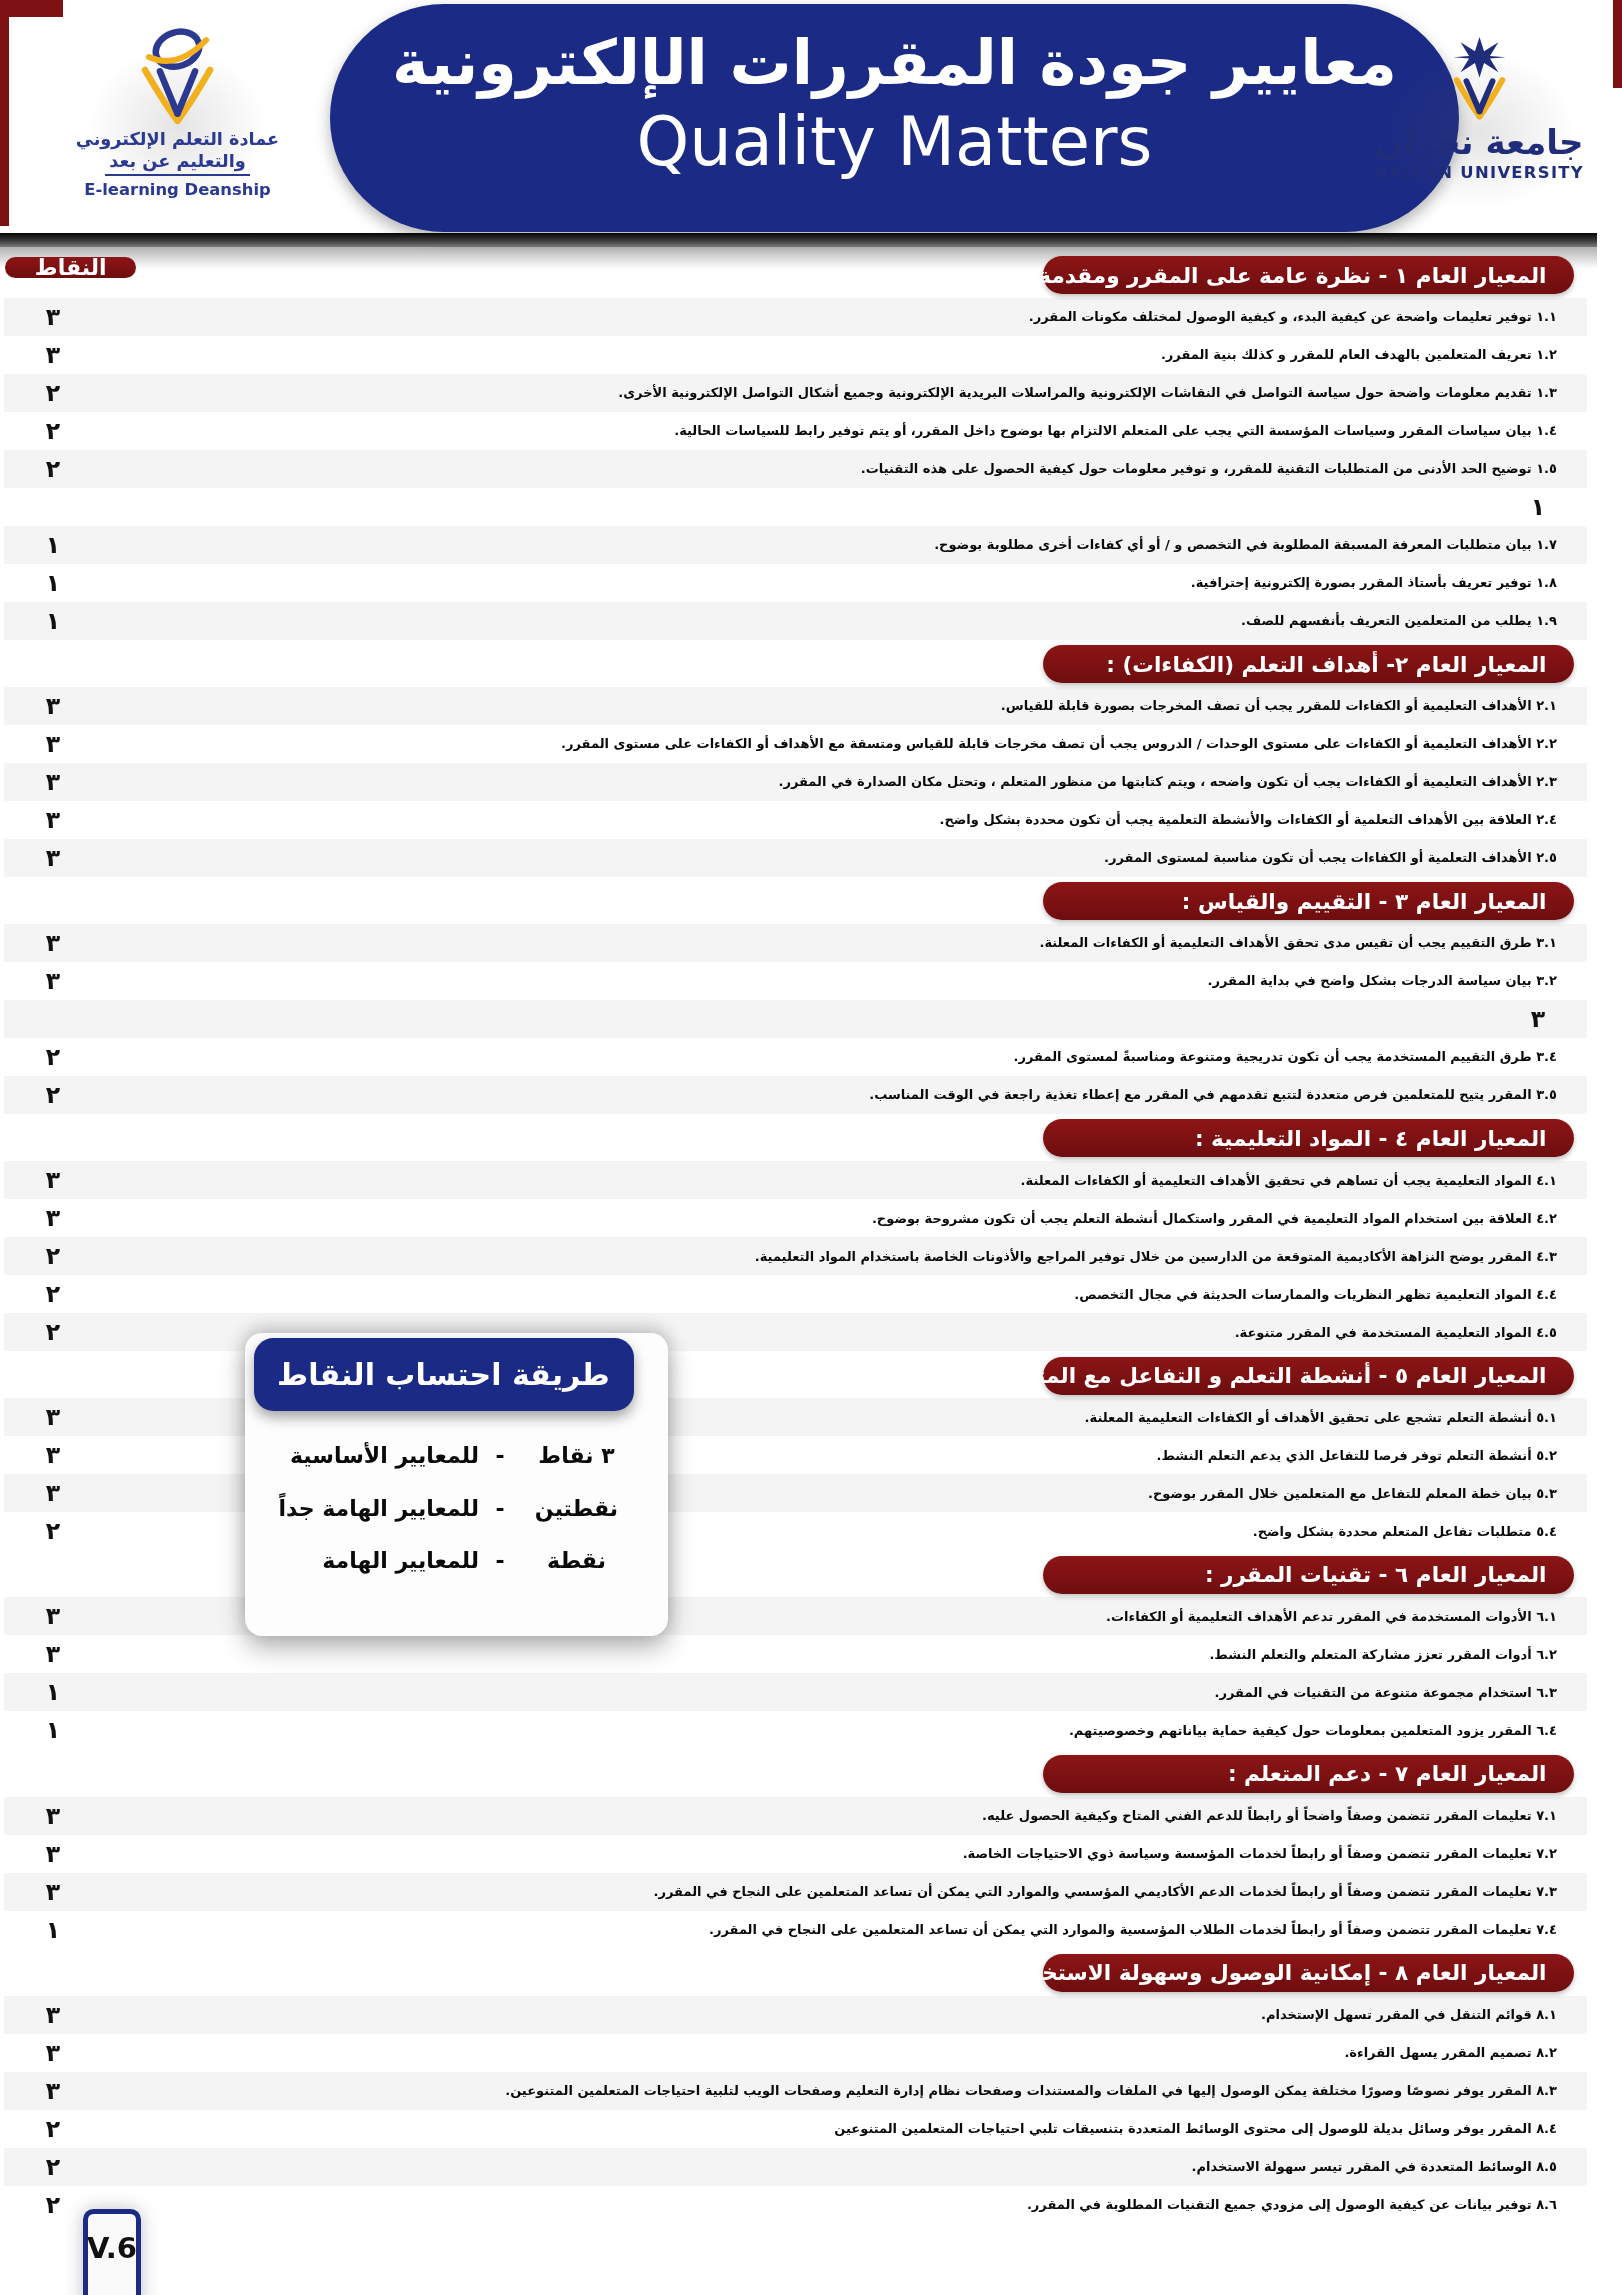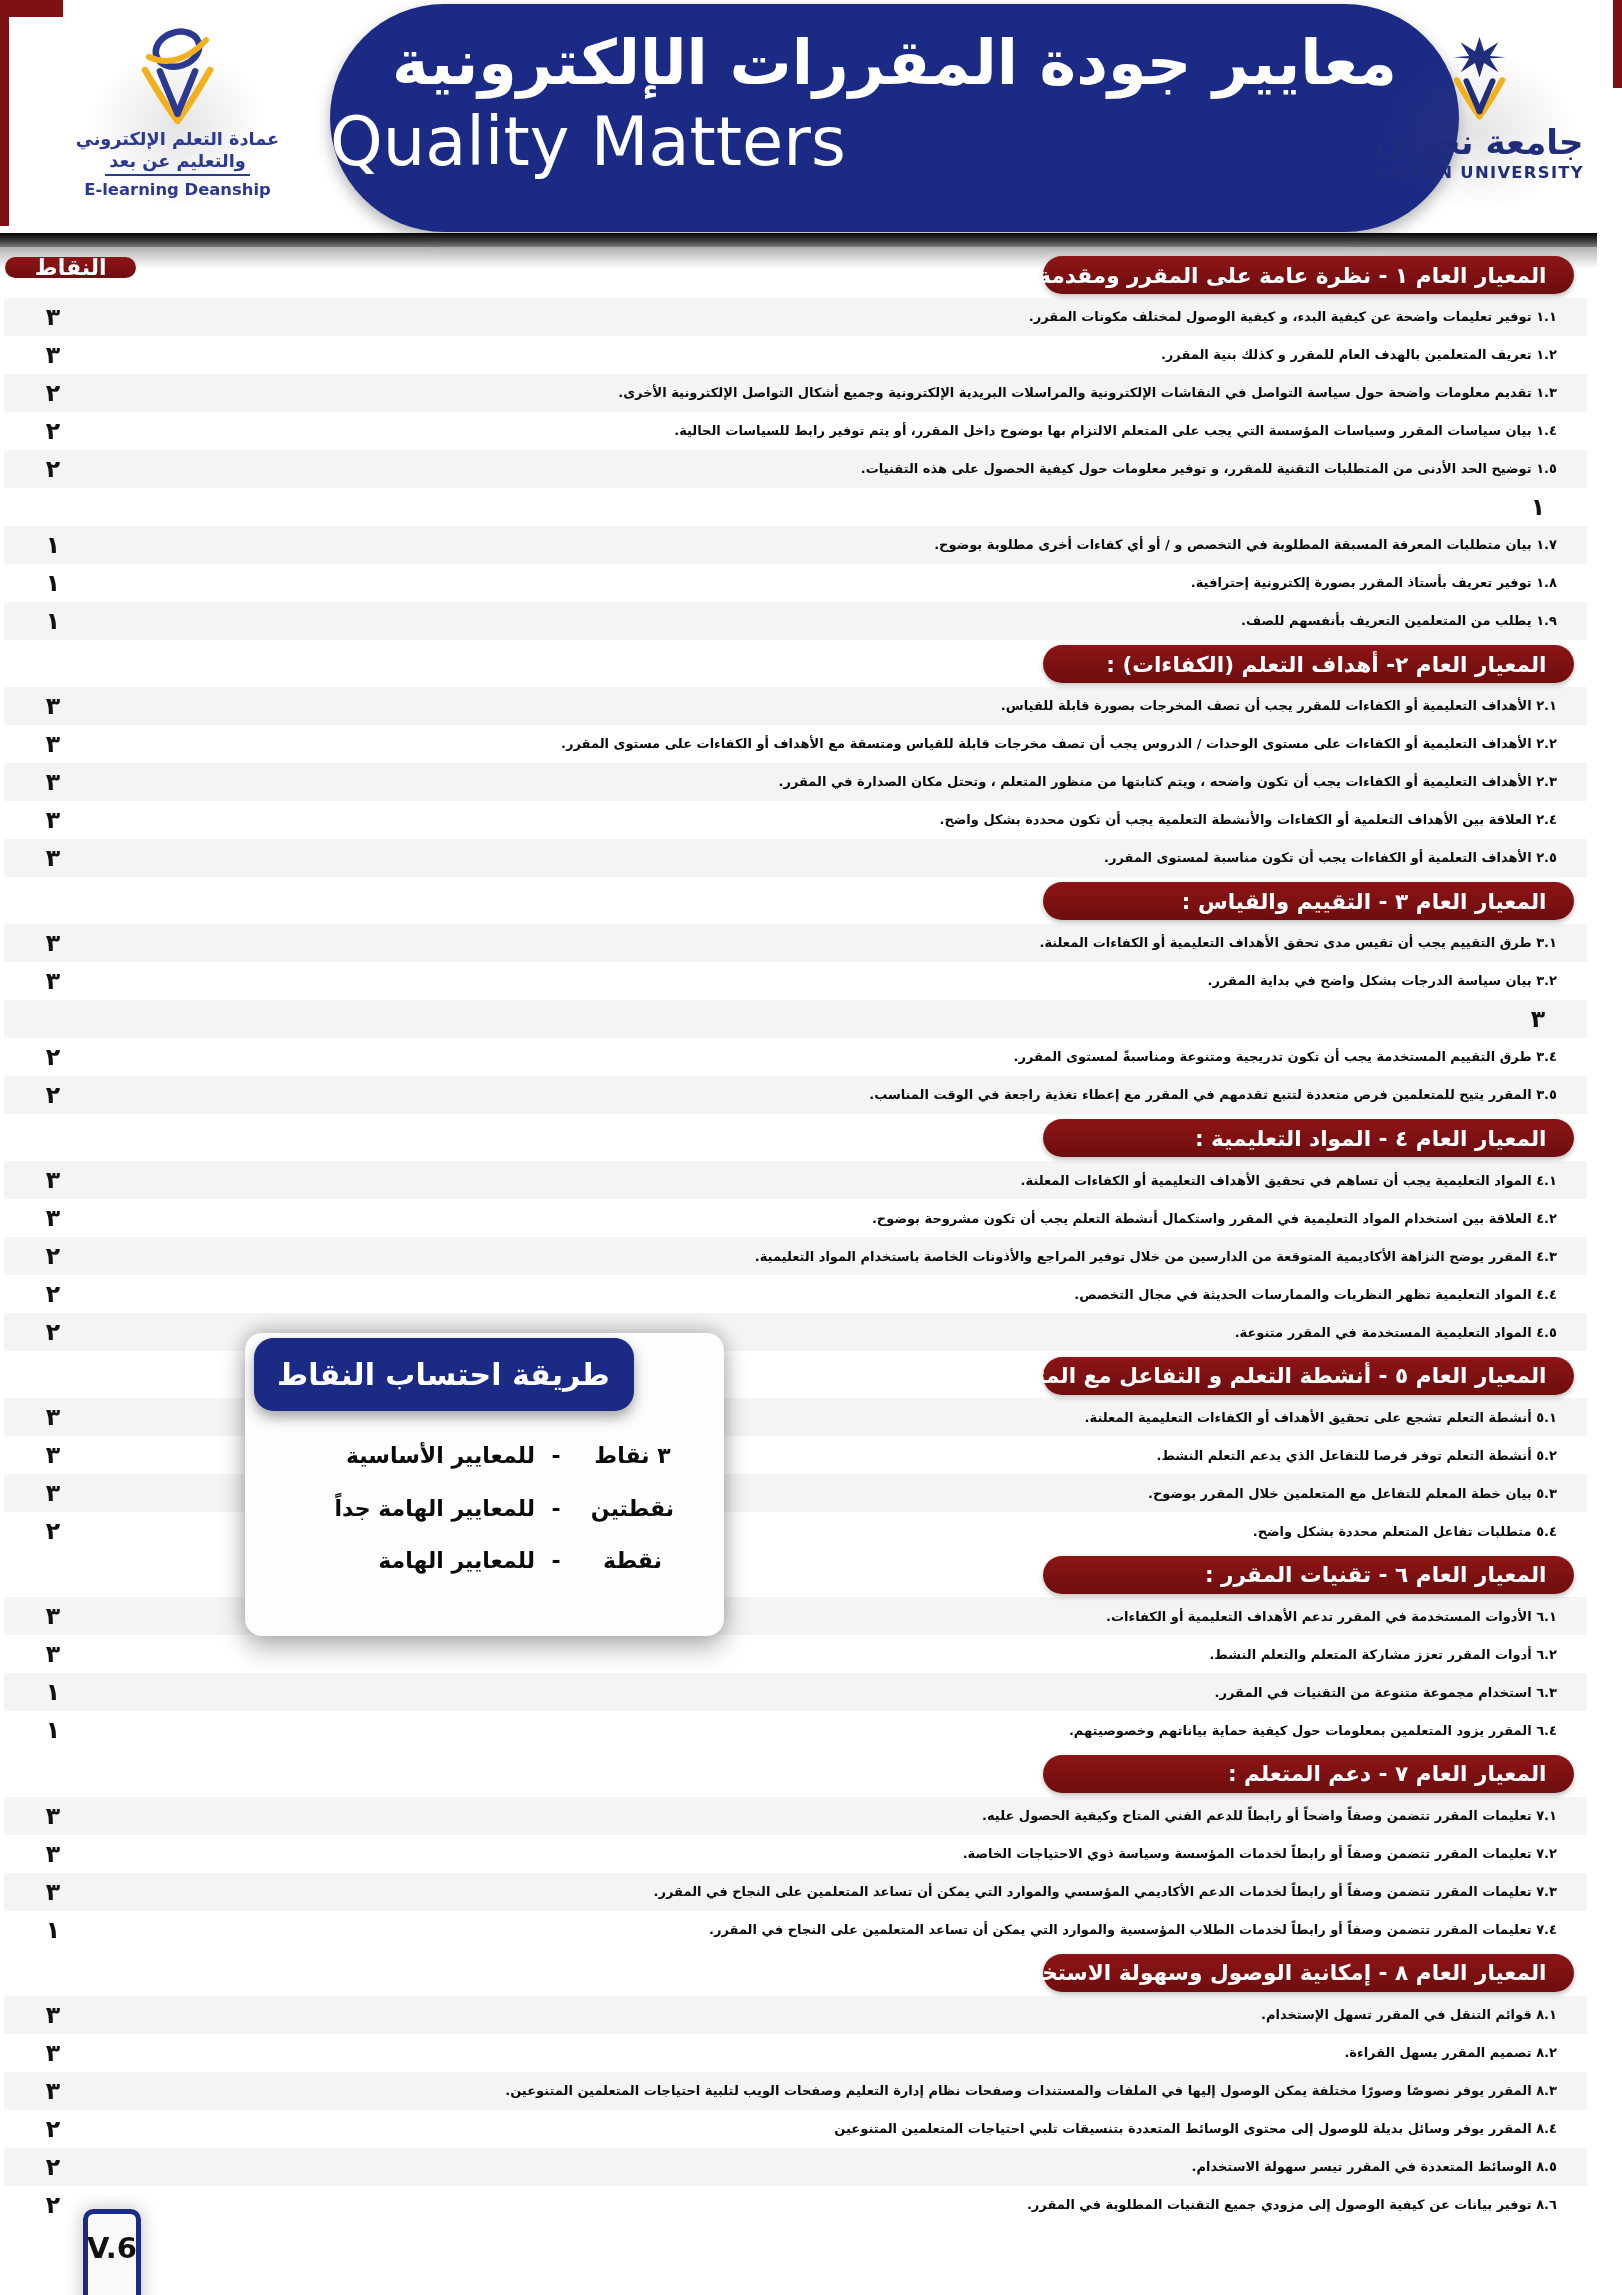--- a/index.html
+++ b/index.html
@@ -7,21 +7,21 @@
         font-family:"DejaVu Sans",sans-serif;}
   
   .frame-left{position:absolute;left:0;top:0;width:9.2px;height:226px;background:#7d1113;}
   .frame-topleft{position:absolute;left:0;top:0;width:63px;height:17px;background:#7d1113;}
   .frame-topright{position:absolute;right:0;top:0;width:9.8px;height:88px;background:#7d1113;}
   
   .header-box{position:absolute;left:330px;top:3.9px;width:1129px;height:228px;background:#1b2a85;
               border-radius:115px;box-shadow:0 6.5px 14.4px rgba(0,0,0,.30);}
   .header-title-ar{margin-top:22px;text-align:center;color:#ffffff;font-size:62px;font-weight:bold;
                    direction:rtl;letter-spacing:0.7px;}
-  .header-title-en{text-align:left;color:#ffffff;font-size:67px;margin-top:3.9px;font-weight:normal;}
+  .header-title-en{text-align:center;color:#ffffff;font-size:67px;margin-top:3.9px;font-weight:normal;}
   .logo{position:absolute;text-align:center;
         background:radial-gradient(closest-side,rgba(90,90,90,.16),rgba(255,255,255,0) 78%);}
   .logo-left{left:63px;top:23.6px;width:229px;height:203px;padding-top:3.9px;}
   .logo-right{left:1356px;top:29px;width:246px;height:196px;padding-top:7.9px;}
   .logo-ar{color:#2b3990;font-weight:bold;font-size:17.7px;direction:rtl;line-height:1.25;}
   .logo-ar2{color:#2b3990;font-weight:bold;font-size:17.7px;direction:rtl;border-bottom:2px solid #2b3990;
             display:inline-block;padding:0 3.9px 2.6px 3.9px;line-height:1.2;}
   .logo-en{color:#2b3990;font-weight:bold;font-size:16.4px;margin-top:3.9px;}
   .nu-ar{color:#1f2d7b;font-weight:bold;font-size:34px;direction:rtl;line-height:1.05;}
   .nu-en{color:#1f2d7b;font-weight:bold;font-size:16.4px;letter-spacing:1.3px;margin-top:2.6px;}
@@ -40,21 +40,21 @@
   .sec-pill{width:531px;height:38px;background:linear-gradient(#8d1516,#6e0d0f);border-radius:19.6px;
             display:flex;align-items:center;direction:rtl;padding-right:27.5px;box-sizing:border-box;
             box-shadow:0 2.6px 5.2px rgba(0,0,0,.25);}
   .sec-title{color:#ffffff;font-size:21.6px;font-weight:bold;white-space:nowrap;}
   .item-row{display:flex;direction:rtl;align-items:center;min-height:34px;padding:2px 0;}
   .item-row.odd{background:#f4f4f4;}
   .item-text{flex:1;text-align:right;font-size:13px;font-weight:bold;color:#0a0a0a;
              padding:1.3px 30px 1.3px 79px;line-height:1.35;}
   .item-points{width:98px;flex:0 0 98px;text-align:center;font-size:23.6px;font-weight:bold;color:#111;}
   
-  .score-card{position:absolute;left:245px;top:1333px;width:479px;height:303px;background:#fdfdfd;
+  .score-card{position:absolute;left:245px;top:1333px;width:423px;height:303px;background:#fdfdfd;
               border-radius:17px;z-index:5;
               box-shadow:0 11.8px 26px rgba(0,0,0,.30),0 -5.2px 17px rgba(0,0,0,.16);}
   .score-pill{position:absolute;left:8.5px;top:5.2px;width:380px;height:73px;background:#1b2a85;
               border-radius:19.6px;color:#fff;display:flex;align-items:center;justify-content:center;
               font-size:30px;font-weight:bold;box-shadow:0 6.5px 13px rgba(0,0,0,.35);}
   .score-lines{position:absolute;top:110px;left:0;right:0;}
   .score-line{direction:rtl;display:flex;align-items:center;padding-right:36px;margin-bottom:27.5px;
               font-size:22px;font-weight:bold;color:#0a0a0a;}
   .score-value{min-width:111px;text-align:center;}
   .score-dash{width:42px;text-align:center;}

